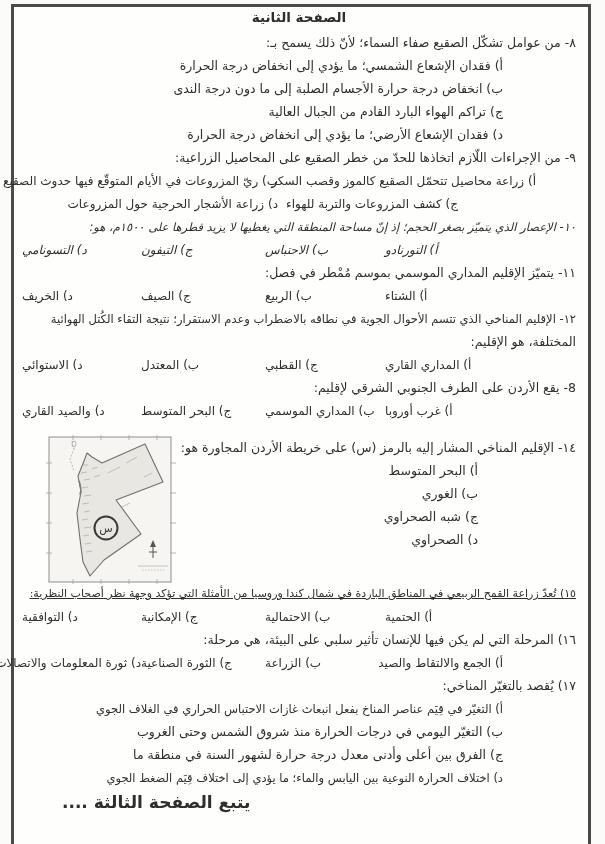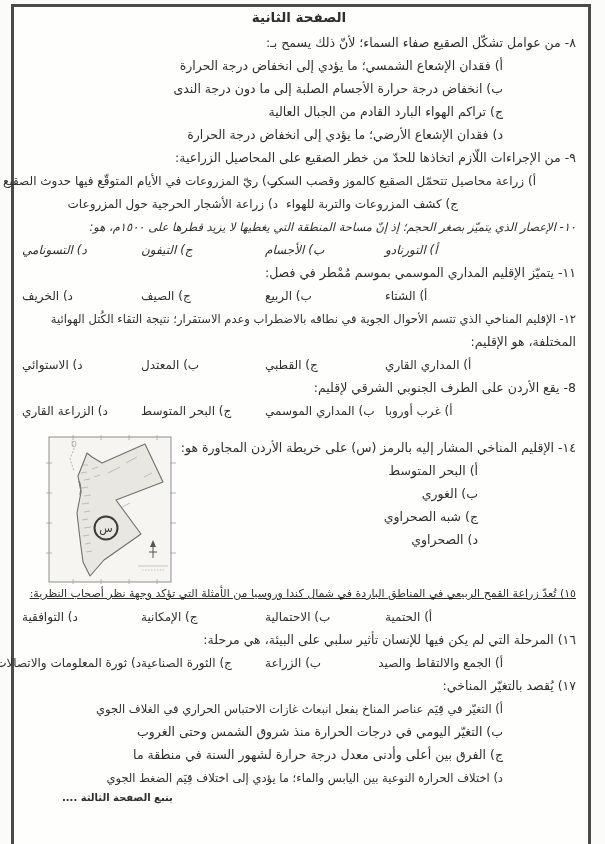--- a/index.html
+++ b/index.html
@@ -41,21 +41,21 @@
   .cell-indent{padding-right:78px;}
   .q10{margin-top:4px;font-style:italic;}
   .q14{position:relative;min-height:146px;margin-top:19px;}
   .q14 .opt{padding-right:98px;}
   .q14 .qhead{padding-left:150px;}
   .map{
     position:absolute;left:24px;top:-4px;width:130px;height:150px;
   }
   .footer{
     font-weight:bold;text-align:left;padding-left:40px;margin-top:3px;
-    font-size:10px;
+    font-size:17px;
   }
 </style>
 </head>
 <body>
 
 <div class="frame">
   <div class="content">
 
     <div class="title">الصفحة الثانية</div>
 
@@ -76,21 +76,21 @@
       <div class="row2">
         <span class="cell cell-indent">ج) كشف المزروعات والتربة للهواء</span>
         <span class="cell">د) زراعة الأشجار الحرجية حول المزروعات</span>
       </div>
     </section>
 
     <section class="q10">
       <div class="line long">١٠- الإعصار الذي يتميّز بصغر الحجم؛ إذ إنّ مساحة المنطقة التي يغطيها لا يزيد قطرها على ١٥٠٠م، هو:</div>
       <div class="row4">
         <span class="cell">أ) التورنادو</span>
-        <span class="cell">ب) الأجسام</span>
+        <span class="cell">ب) الاحتباس</span>
         <span class="cell">ج) التيفون</span>
         <span class="cell">د) التسونامي</span>
       </div>
     </section>
 
     <section>
       <div class="line">١١- يتميّز الإقليم المداري الموسمي بموسم مُمْطر في فصل:</div>
       <div class="row4">
         <span class="cell">أ) الشتاء</span>
         <span class="cell">ب) الربيع</span>
@@ -109,21 +109,21 @@
         <span class="cell">د) الاستوائي</span>
       </div>
     </section>
 
     <section>
       <div class="line">8- يقع الأردن على الطرف الجنوبي الشرقي لإقليم:</div>
       <div class="row4">
         <span class="cell">أ) غرب أوروبا</span>
         <span class="cell">ب) المداري الموسمي</span>
         <span class="cell">ج) البحر المتوسط</span>
-        <span class="cell">د) الزراعة القاري</span>
+        <span class="cell">د) والصيد القاري</span>
       </div>
     </section>
 
     <section class="q14">
       <div class="line qhead">١٤- الإقليم المناخي المشار إليه بالرمز (س) على خريطة الأردن المجاورة هو:</div>
       <div class="line opt">أ) البحر المتوسط</div>
       <div class="line opt">ب) الغوري</div>
       <div class="line opt">ج) شبه الصحراوي</div>
       <div class="line opt">د) الصحراوي</div>
 

